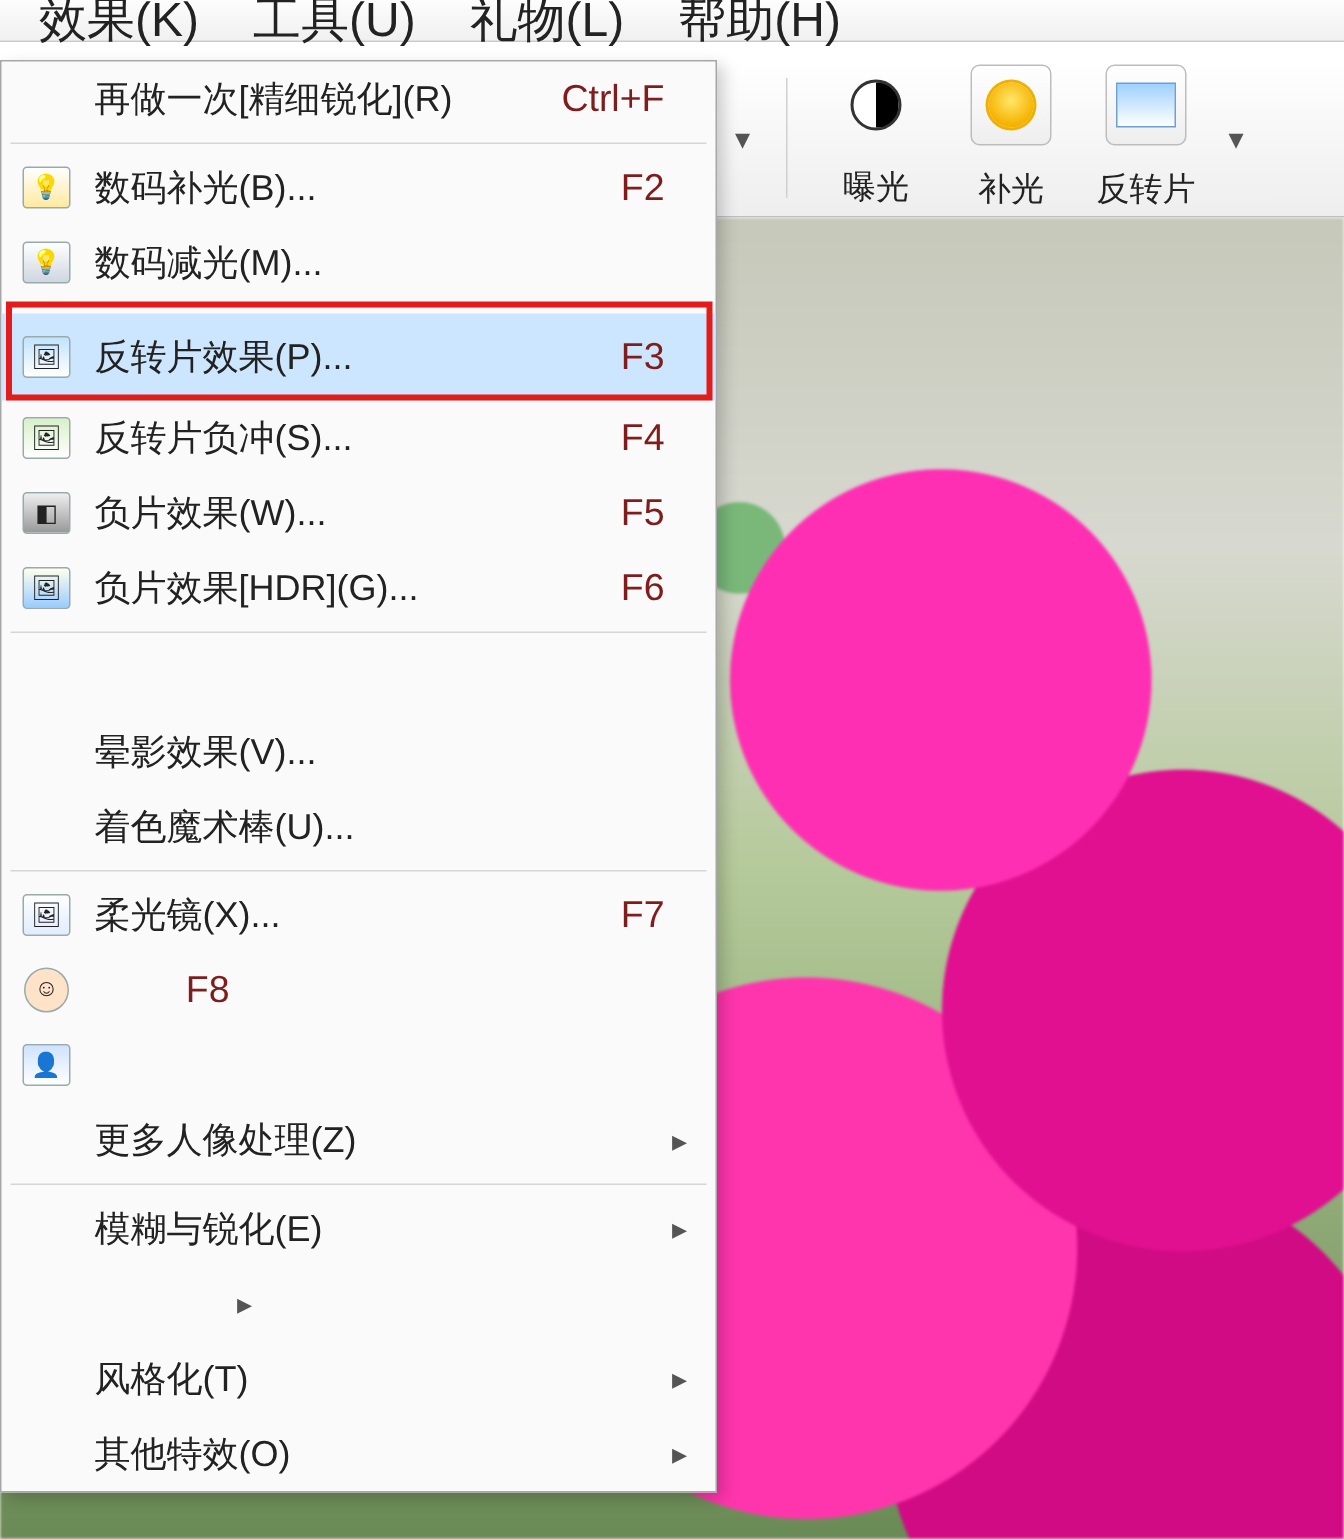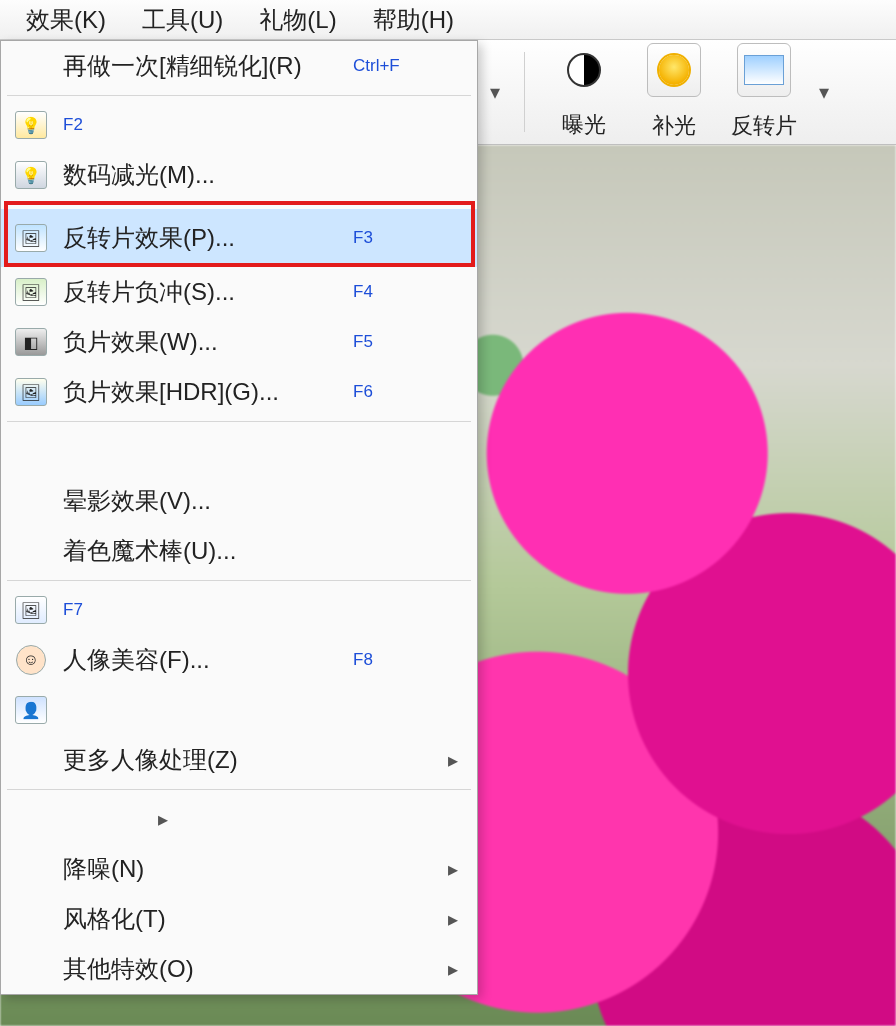--- a/index.html
+++ b/index.html
@@ -1,20 +1,20 @@
 <!DOCTYPE html>
 <html><head>
 <meta charset="utf-8">
 <style>
   * { box-sizing: border-box; margin: 0; padding: 0; }
   html, body { width: 896px; height: 1026px; overflow: hidden; font-family: "Microsoft YaHei", "SimSun", sans-serif; background: #f4f4f4; }
   .app { position: relative; width: 896px; height: 1026px; background: #fff; }
 
   
-  .menubar { display: flex; align-items: center; height: 40px; padding: 0 8px; border-bottom: 1px solid #c9c9c9; background: linear-gradient(#fdfdfd,#f0f0f0); font-size: 24px; color: #222; text-align: right; }
+  .menubar { display: flex; align-items: center; height: 28px; padding: 0 8px; border-bottom: 1px solid #c9c9c9; background: linear-gradient(#fdfdfd,#f0f0f0); font-size: 32px; color: #222; text-align: right; }
   .menubar .menu { padding: 4px 18px; cursor: default; }
 
   
   .toolbar { position: absolute; top: 40px; left: 0; right: 0; height: 105px; background: linear-gradient(#ffffff,#eeeeee); border-bottom: 1px solid #bfbfbf; display: flex; align-items: center; padding-left: 480px; }
   .toolbar .sep { width: 1px; height: 80px; background: #d0d0d0; margin: 0 14px; }
   .tool { display:flex; flex-direction:column; align-items:center; justify-content:center; width:90px; height:95px; font-size:22px; color:#222; }
   .tool .ticon { width: 56px; height: 56px; display:flex; align-items:center; justify-content:center; }
   .tool .label { margin-top: 14px; }
   .drop-arrow { display:flex; align-items:center; justify-content:center; width:30px; font-size:20px; color:#555; }
 
@@ -29,21 +29,21 @@
      linear-gradient(180deg, #c6c8ba 0%, #d7d8cf 25%, #b4c999 50%, #6a8a55 100%);
      filter: blur(1px);
   }
 
   
   .dropdown { position:absolute; top:40px; left:0; width:478px; background:#fafafa; border:1px solid #a7a7a7; box-shadow: 4px 4px 10px rgba(0,0,0,.2); }
   .dropdown .row { display:flex; align-items:center; height:50px; padding: 0 14px 0 10px; font-size:24px; color:#222; }
   .dropdown .row.sep { height:1px; background:#d6d6d6; margin: 4px 6px; padding:0; }
   .dropdown .row .icon { width:40px; height:36px; margin-right:12px; display:flex; align-items:center; justify-content:center; }
   .dropdown .row .text { flex:1; white-space:nowrap; }
-  .dropdown .row .shortcut { width:90px; text-align:left; font-size:17px; color:#1d4ed8; }
+  .dropdown .row .shortcut { width:90px; text-align:right; font-size:25px; color:#7f1d1d; }
   .dropdown .row .arrow { width:20px; text-align:center; font-size:20px; color:#555; }
   .dropdown .row.highlight { background:#cde6ff; }
   .dropdown .redbox { position:absolute; left:3px; right:2px; border:4px solid #e31b1b; height:66px; pointer-events:none; }
 
   
   .ic { width:32px; height:28px; border:1px solid #9aa; border-radius:3px; display:flex; align-items:center; justify-content:center; font-size:16px; }
   .ic.sun-plus { background:linear-gradient(#fff,#ffe9a0); }
   .ic.sun-minus { background:linear-gradient(#fff,#cfd6e0); }
   .ic.photo { background:linear-gradient(#bfe3ff,#fff); }
   .ic.photo2 { background:linear-gradient(#d8f0c8,#fff); }
@@ -111,20 +111,21 @@
       <div class="shortcut">Ctrl+F</div>
       <div class="arrow"></div>
     </div>
 
     <div class="row sep"></div>
 
     <div class="row">
       <div class="icon">
           <div class="ic sun-plus">💡</div>
         </div>
+      <div class="text">数码补光(B)...</div>
       <div class="shortcut">F2</div>
       <div class="arrow"></div>
     </div>
 
     <div class="row">
       <div class="icon">
           <div class="ic sun-minus">💡</div>
         </div>
       <div class="text">数码减光(M)...</div>
       <div class="shortcut"></div>
@@ -190,29 +191,29 @@
       <div class="shortcut"></div>
       <div class="arrow"></div>
     </div>
 
     <div class="row sep"></div>
 
     <div class="row">
       <div class="icon">
           <div class="ic soft">🖼</div>
         </div>
+      <div class="text">柔光镜(X)...</div>
       <div class="shortcut">F7</div>
       <div class="arrow"></div>
     </div>
 
     <div class="row">
       <div class="icon">
           <div class="ic face">☺</div>
         </div>
-      <div class="text">人像美容(F)...</div>
       <div class="shortcut">F8</div>
       <div class="arrow"></div>
     </div>
 
     <div class="row">
       <div class="icon">
           <div class="ic person">👤</div>
         </div>
       <div class="shortcut"></div>
       <div class="arrow"></div>
@@ -222,27 +223,27 @@
       <div class="icon"></div>
       <div class="text">更多人像处理(Z)</div>
       <div class="shortcut"></div>
       <div class="arrow">▸</div>
     </div>
 
     <div class="row sep"></div>
 
     <div class="row">
       <div class="icon"></div>
-      <div class="shortcut"></div>
-      <div class="arrow">▸</div>
-    </div>
-
-    <div class="row">
-      <div class="icon"></div>
-      <div class="text">降噪(N)</div>
+      <div class="text">模糊与锐化(E)</div>
+      <div class="shortcut"></div>
+      <div class="arrow">▸</div>
+    </div>
+
+    <div class="row">
+      <div class="icon"></div>
       <div class="shortcut"></div>
       <div class="arrow">▸</div>
     </div>
 
     <div class="row">
       <div class="icon"></div>
       <div class="text">风格化(T)</div>
       <div class="shortcut"></div>
       <div class="arrow">▸</div>
     </div>

